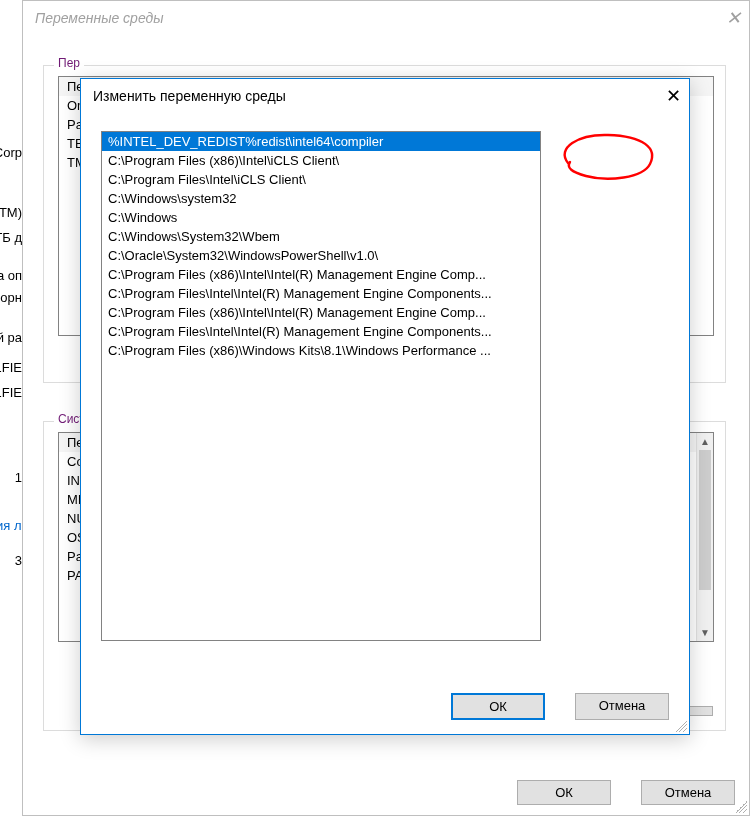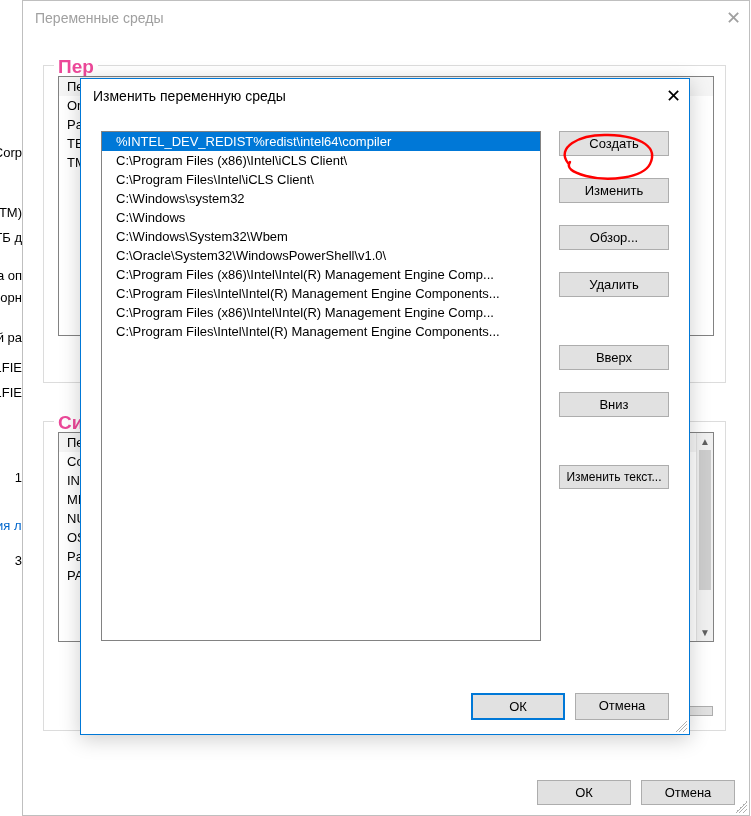--- a/index.html
+++ b/index.html
@@ -35,33 +35,32 @@
     width: 40px;
     text-align: right;
     line-height: 1;
     cursor: pointer;
   }
   .close-x.active { color: #000; }
   .env-window {
     top: 0; left: 22px;
     width: 728px; height: 816px;
   }
-  .env-window .titlebar { color: #a0a0a0; }
+  .env-window .titlebar { color: #a0a0a0; font-style: italic; }
   .groupbox {
     position: absolute;
     border: 1px solid #dcdcdc;
   }
   .groupbox .gb-label {
     position: absolute;
     top: -10px; left: 10px;
     background: #fff;
     padding: 0 4px;
-    color: #ec4899;
-    font-size: 19px;
-    font-weight: bold;
+    color: #701a75;
+    font-size: 12px;
   }
   .bg-user-group {
     top: 64px; left: 20px;
     width: 683px; height: 318px;
   }
   .bg-sys-group {
     top: 420px; left: 20px;
     width: 683px; height: 310px;
   }
   .bg-list {
@@ -90,21 +89,21 @@
   .btn {
     border: 1px solid #adadad;
     background: #e1e1e1;
     font-size: 13px;
     text-align: center;
     cursor: pointer;
     padding: 4px 0;
     user-select: none;
   }
   .btn.primary { border: 2px solid #0078d7; background: #e1e1e1; }
-  .btn-w { width: 94px; }
+  .btn-w { width: 94px; margin-left: 20px; }
   .env-bottom {
     position: absolute;
     right: 14px;
     bottom: 10px;
     display: flex;
     gap: 10px;
   }
   .link {
     position: absolute;
     color: #0066cc;
@@ -125,21 +124,21 @@
   .path-list {
     position: absolute;
     top: 52px; left: 20px;
     width: 440px; height: 510px;
     border: 1px solid #828282;
     background: #fff;
     overflow: hidden;
   }
   .path-row {
     font-size: 13px;
-    padding: 2px 14px;
+    padding: 2px 6px;
     white-space: nowrap;
     overflow: hidden;
     text-overflow: ellipsis;
     color: #000;
   }
   .path-row.selected {
     background: #0078d7;
     color: #fff;
   }
   .side-buttons {
@@ -279,37 +278,23 @@
     <div class="path-row">C:\Program Files (x86)\Intel\iCLS Client\</div>
     <div class="path-row">C:\Program Files\Intel\iCLS Client\</div>
     <div class="path-row">C:\Windows\system32</div>
     <div class="path-row">C:\Windows</div>
     <div class="path-row">C:\Windows\System32\Wbem</div>
     <div class="path-row">C:\Oracle\System32\WindowsPowerShell\v1.0\</div>
     <div class="path-row">C:\Program Files (x86)\Intel\Intel(R) Management Engine Comp...</div>
     <div class="path-row">C:\Program Files\Intel\Intel(R) Management Engine Components...</div>
     <div class="path-row">C:\Program Files (x86)\Intel\Intel(R) Management Engine Comp...</div>
     <div class="path-row">C:\Program Files\Intel\Intel(R) Management Engine Components...</div>
-  </div>
-
-  <div class="side-buttons">
-    <div class="btn">Создать</div>
-    <div style="height:14px"></div>
-    <div class="btn">Изменить</div>
-    <div style="height:14px"></div>
-    <div class="btn">Обзор...</div>
-    <div style="height:14px"></div>
-    <div class="btn">Удалить</div>
-    <div style="height:40px"></div>
-    <div class="btn">Вверх</div>
-    <div style="height:14px"></div>
-    <div class="btn">Вниз</div>
-    <div style="height:40px"></div>
-    <div class="btn" style="font-size:12px">Изменить текст...</div>
-  </div>
+    <div class="path-row">C:\Program Files (x86)\Windows Kits\8.1\Windows Performance ...</div>
+  </div>
+
 
   <div class="edit-bottom">
     <div class="btn primary btn-w">ОК</div>
     <div class="btn btn-w">Отмена</div>
   </div>
   <div class="resize-grip"></div>
 </div>
 
 <div class="red-circle" style="top:128px; left:548px;">
   <svg width="120" height="60">

